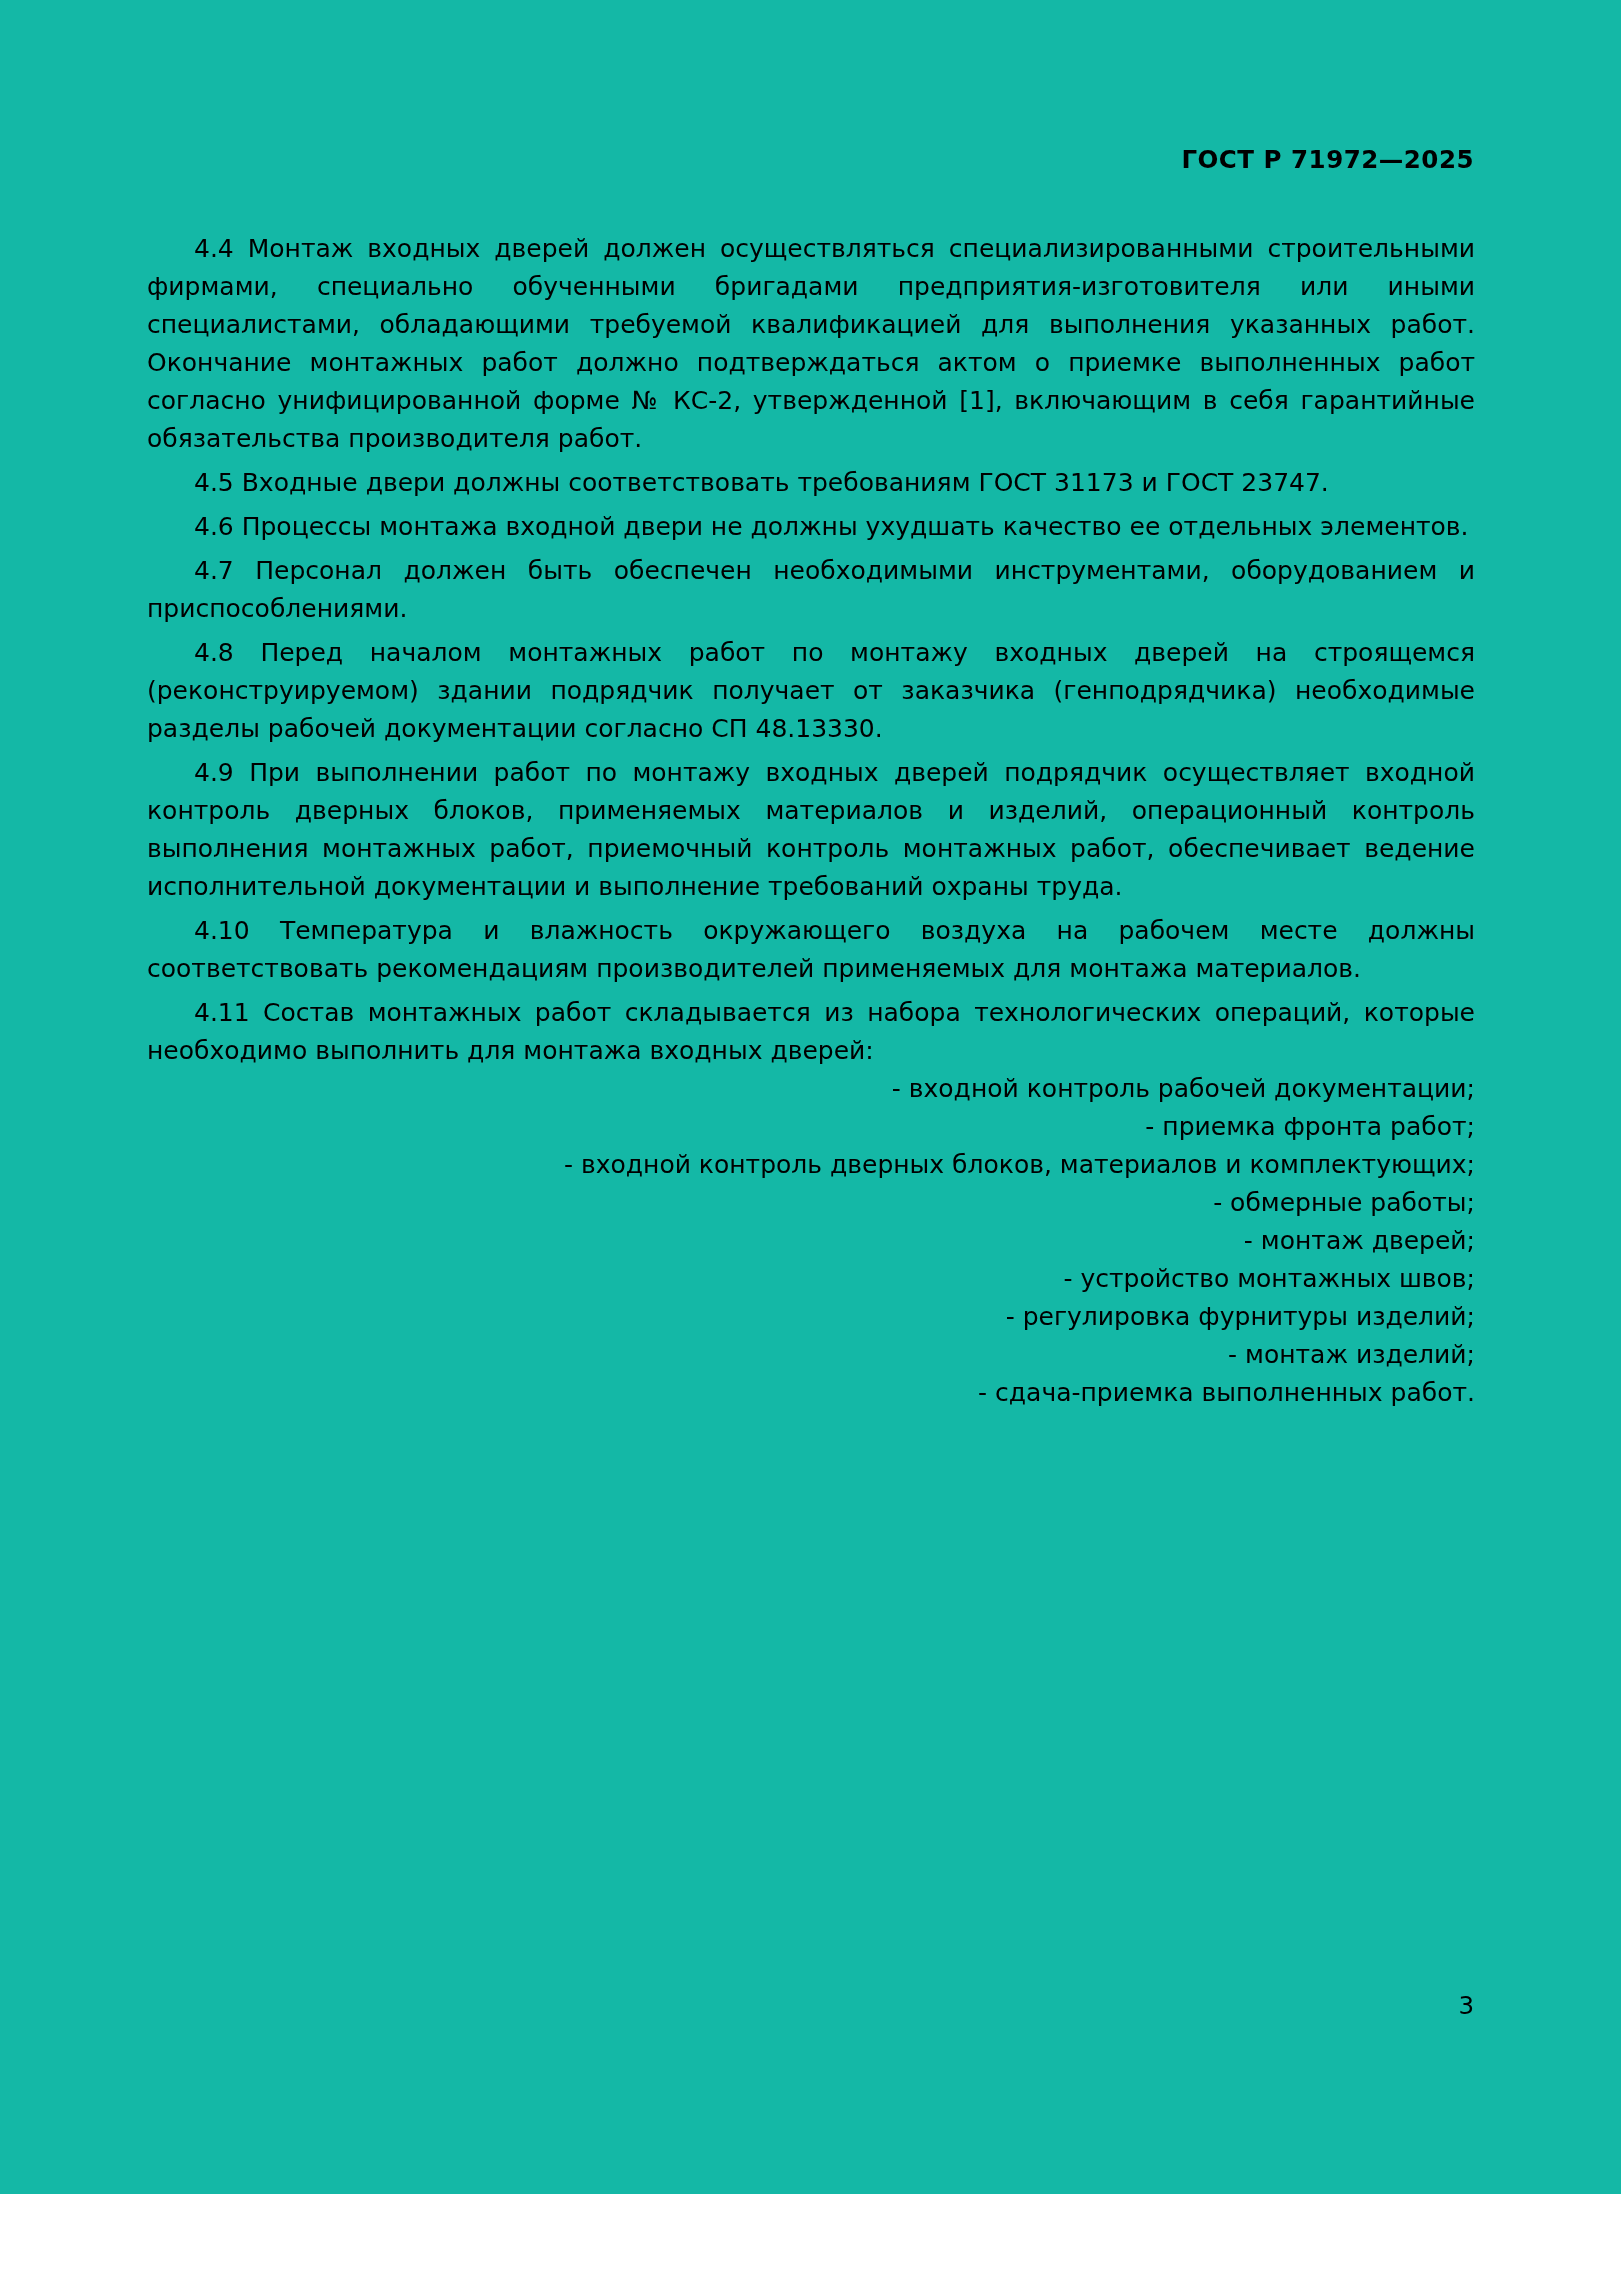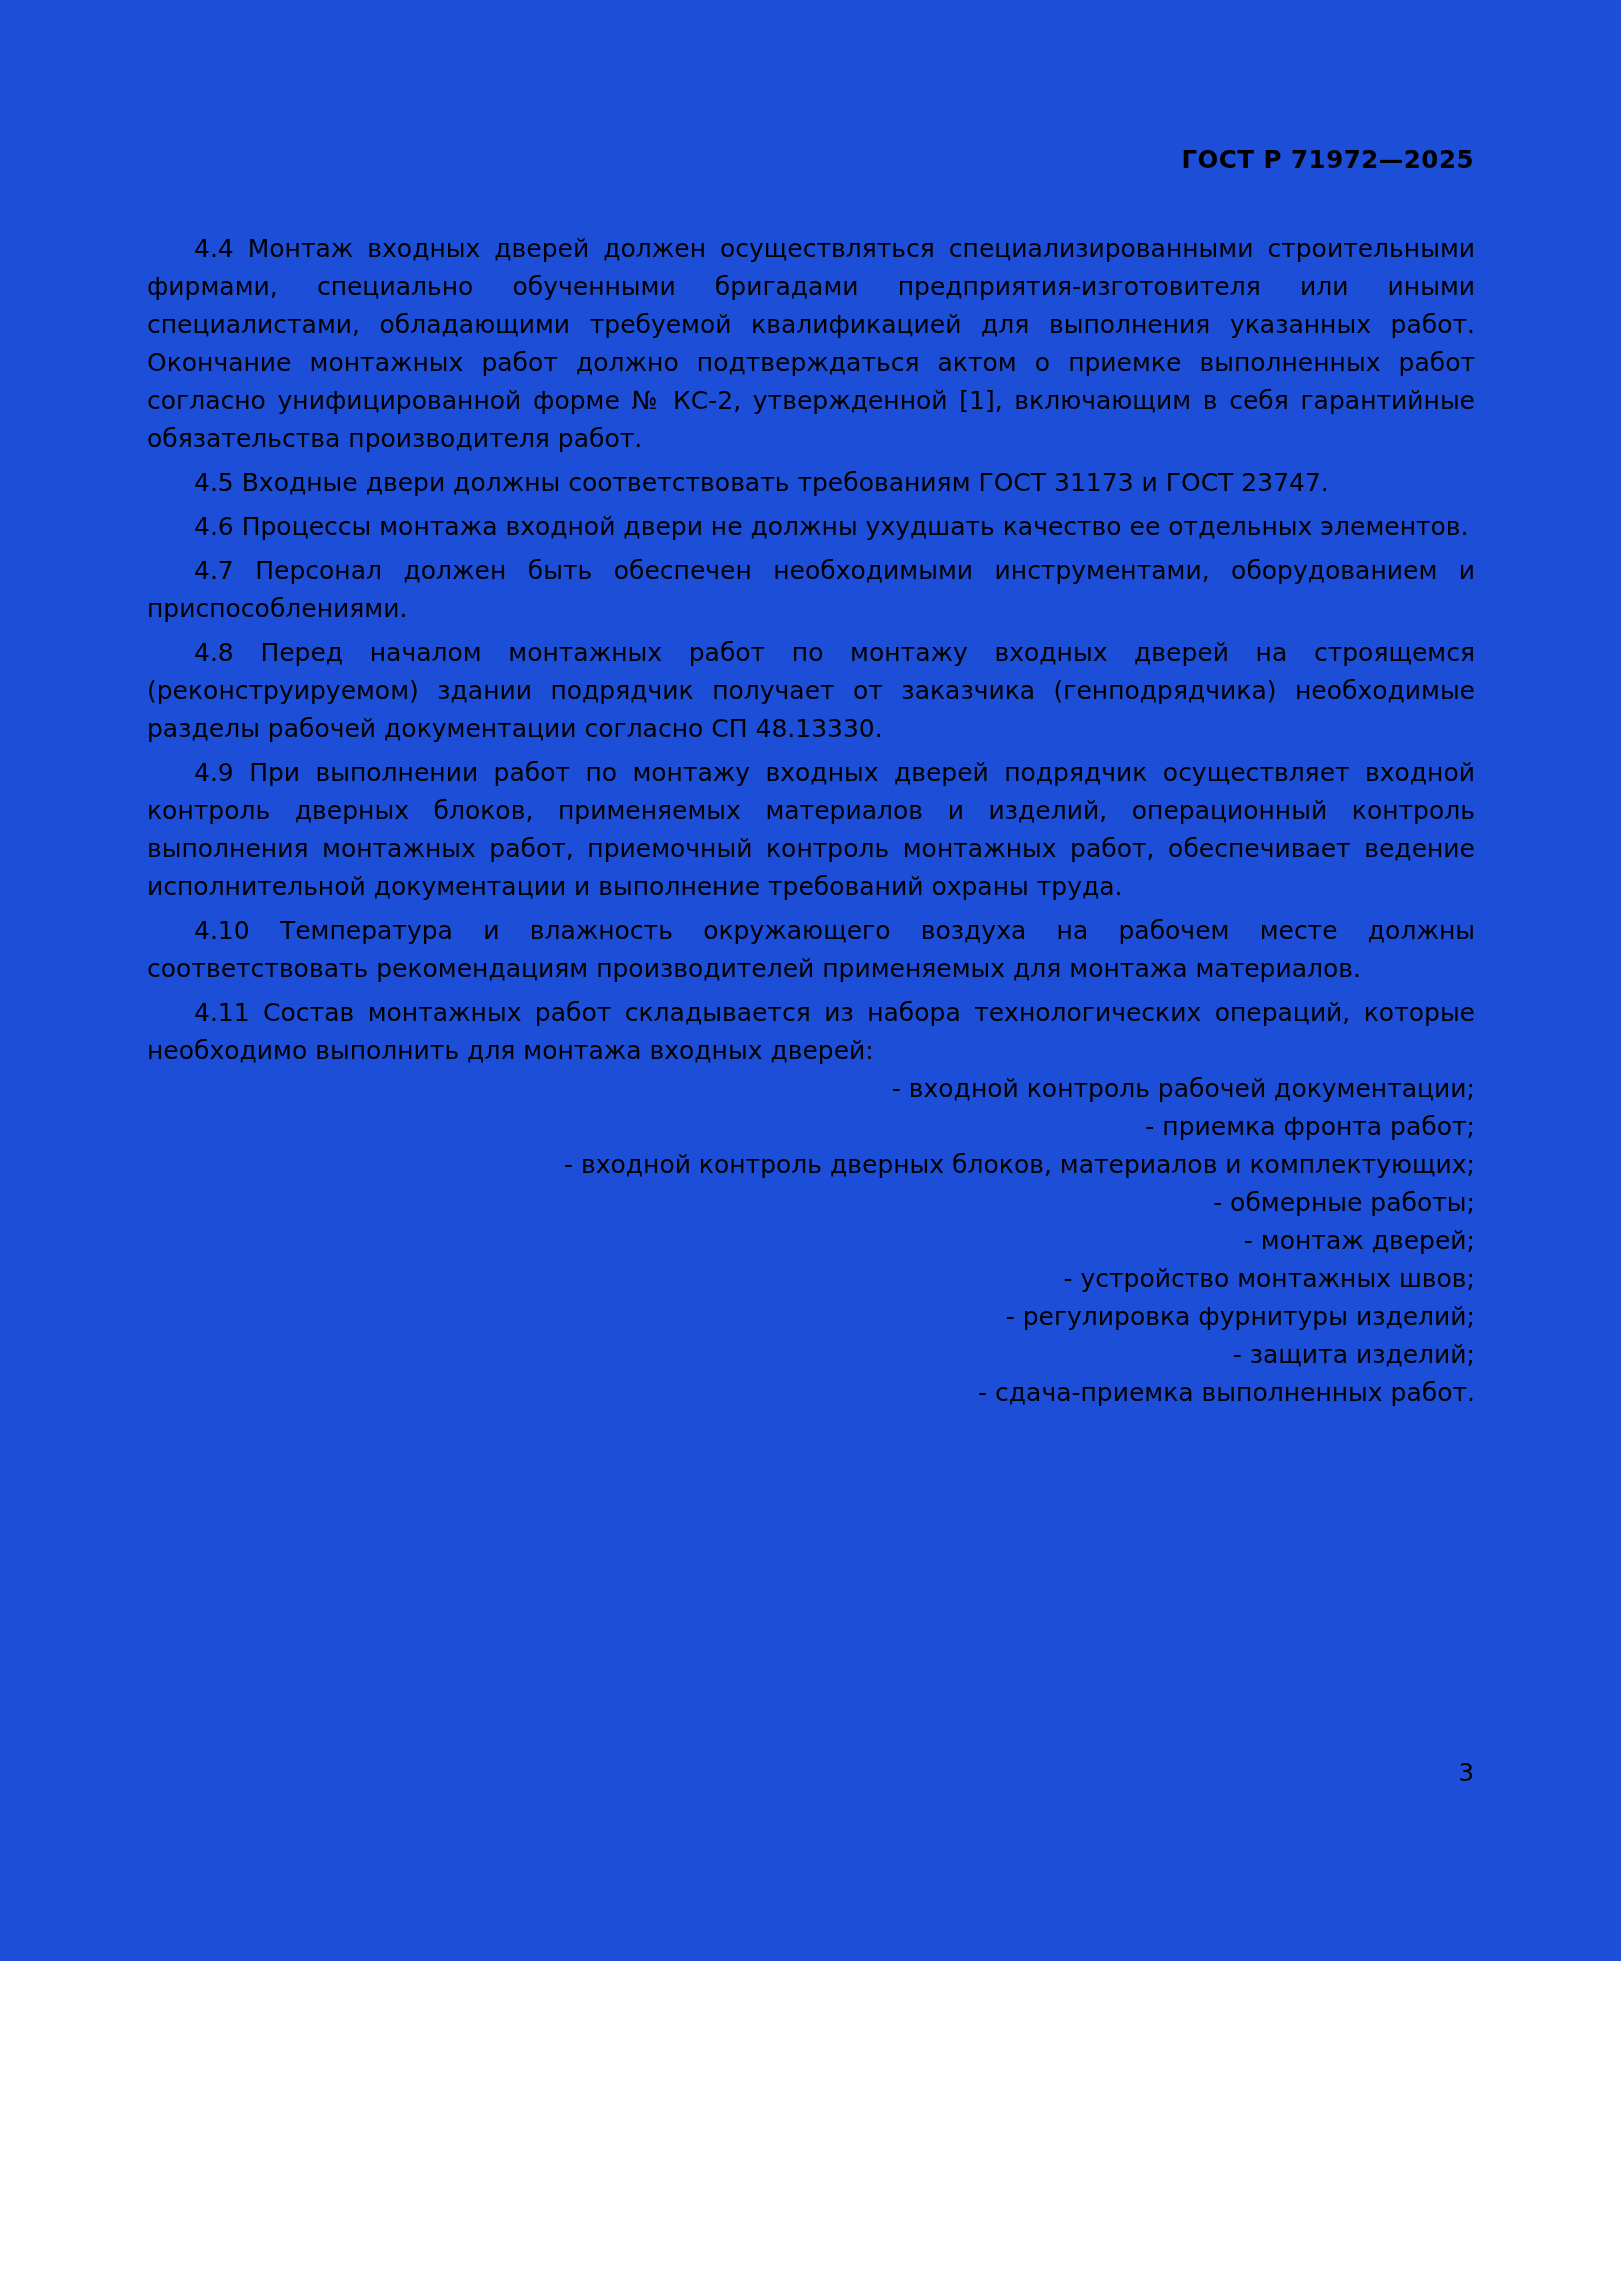--- a/index.html
+++ b/index.html
@@ -7,23 +7,23 @@
     padding: 0;
     background: #ffffff;
   }
   body {
     font-family: "DejaVu Sans", "Liberation Sans", sans-serif;
     color: #000000;
   }
   .page {
     position: relative;
     width: 1621px;
-    height: 1961px;
+    height: 2194px;
     margin: 0 auto;
-    background: #1d4ed8;
+    background: #14b8a6;
     box-sizing: border-box;
     overflow: hidden;
   }
   .header {
     position: absolute;
     top: 145px;
     right: 147px;
     font-size: 24.5px;
     font-weight: bold;
     letter-spacing: 0.5px;
@@ -85,21 +85,21 @@
     <p class="para">4.11 Состав монтажных работ складывается из набора технологических операций, которые необ­ходимо выполнить для монтажа входных дверей:</p>
 
     <ul class="list">
       <li class="list-item">- входной контроль рабочей документации;</li>
       <li class="list-item">- приемка фронта работ;</li>
       <li class="list-item">- входной контроль дверных блоков, материалов и комплектующих;</li>
       <li class="list-item">- обмерные работы;</li>
       <li class="list-item">- монтаж дверей;</li>
       <li class="list-item">- устройство монтажных швов;</li>
       <li class="list-item">- регулировка фурнитуры изделий;</li>
-      <li class="list-item">- защита изделий;</li>
+      <li class="list-item">- монтаж изделий;</li>
       <li class="list-item">- сдача-приемка выполненных работ.</li>
     </ul>
   </div>
 
   <div class="page-number">3</div>
 
 </div>
 
 
 </body></html>

